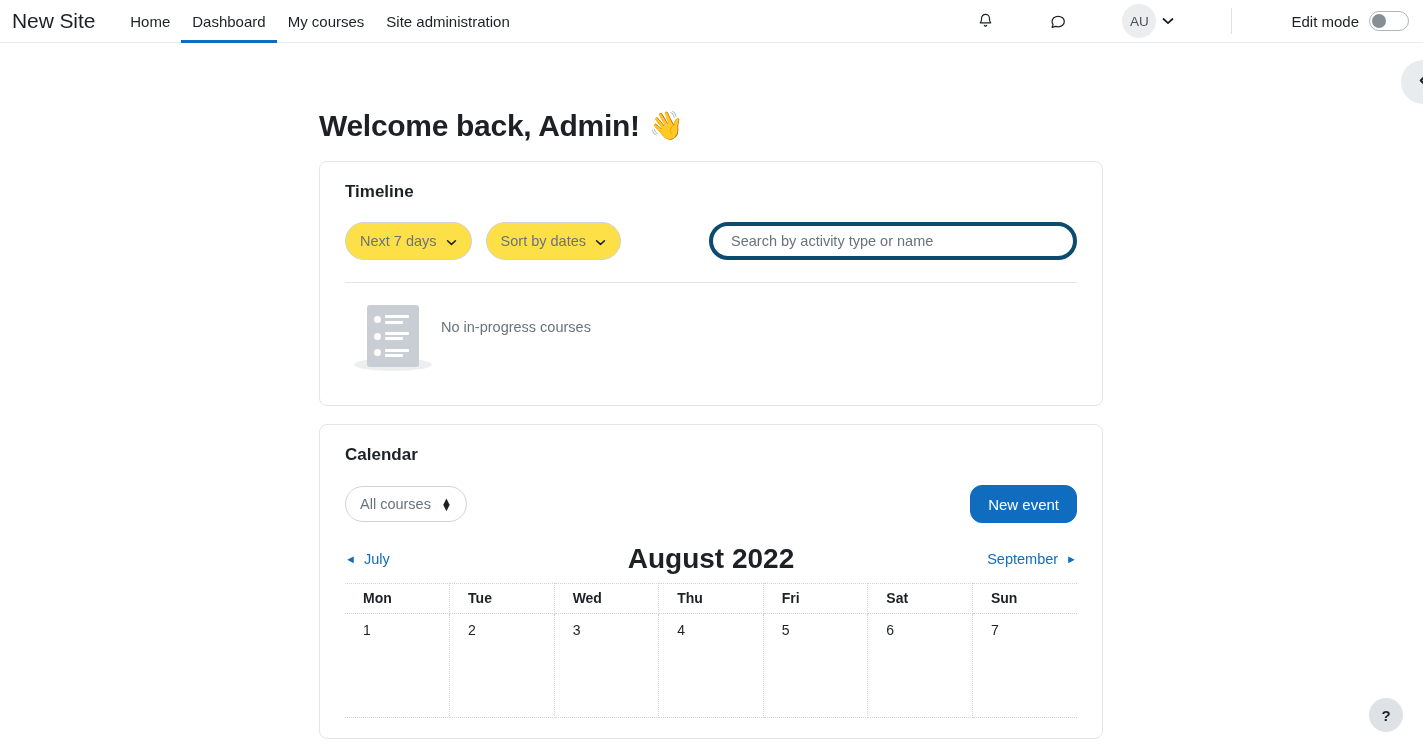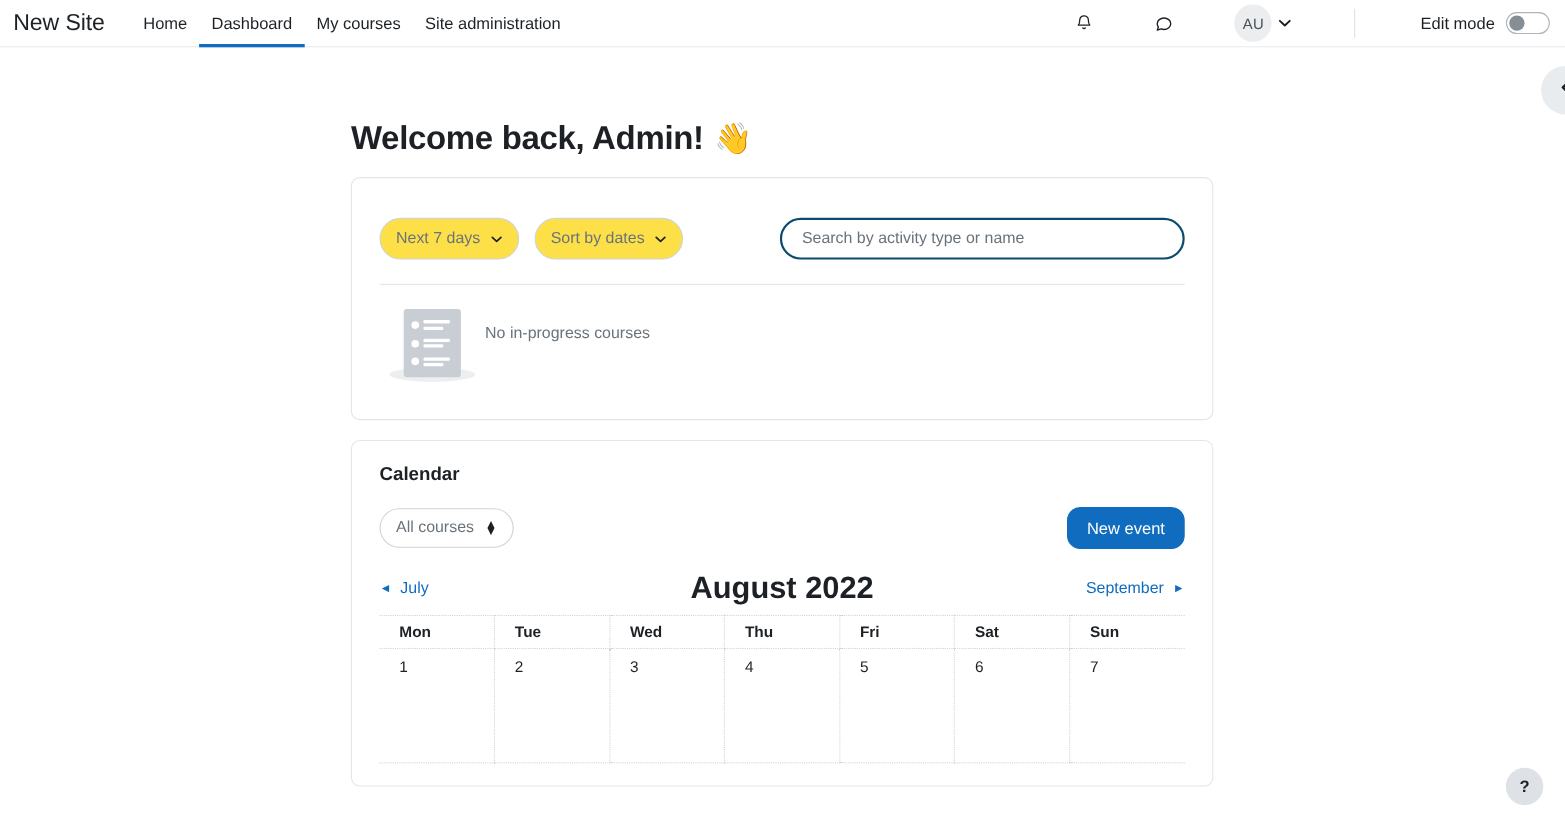--- a/index.html
+++ b/index.html
@@ -160,21 +160,21 @@
     font-size: 14.5px;
     color: #6a737b;
     background: #fde047;
     cursor: pointer;
     white-space: nowrap;
   }
   .pill + .pill { margin-left: 14px; }
   .search-pill {
     margin-left: auto;
     width: 368px;
-    border: 2px solid #0c4a6e;
+    border: 4px solid #0c4a6e;
     border-radius: 20px;
     height: 38px;
     background: #fff;
     display: flex;
     align-items: center;
     padding: 0 16px;
   }
   .search-pill input {
     border: 0;
     outline: none;
@@ -407,20 +407,21 @@
   </div>
 
   <div class="content">
 
     <h1 class="page-title">
       <span>Welcome back, Admin!</span>
       <span class="wave">👋</span>
     </h1>
 
     <div class="card">
+      <div class="card-title">Timeline</div>
 
       <div class="filter-row">
         <div class="pill">
           <span>Next 7 days</span>
           <span>
             <svg width="11" height="7" viewBox="0 0 12 8" fill="none" stroke="#1d2125" stroke-width="1.8" stroke-linecap="round" stroke-linejoin="round">
               <path d="M1.5 2 6 6.2 10.5 2"></path>
             </svg>
           </span>
         </div>

